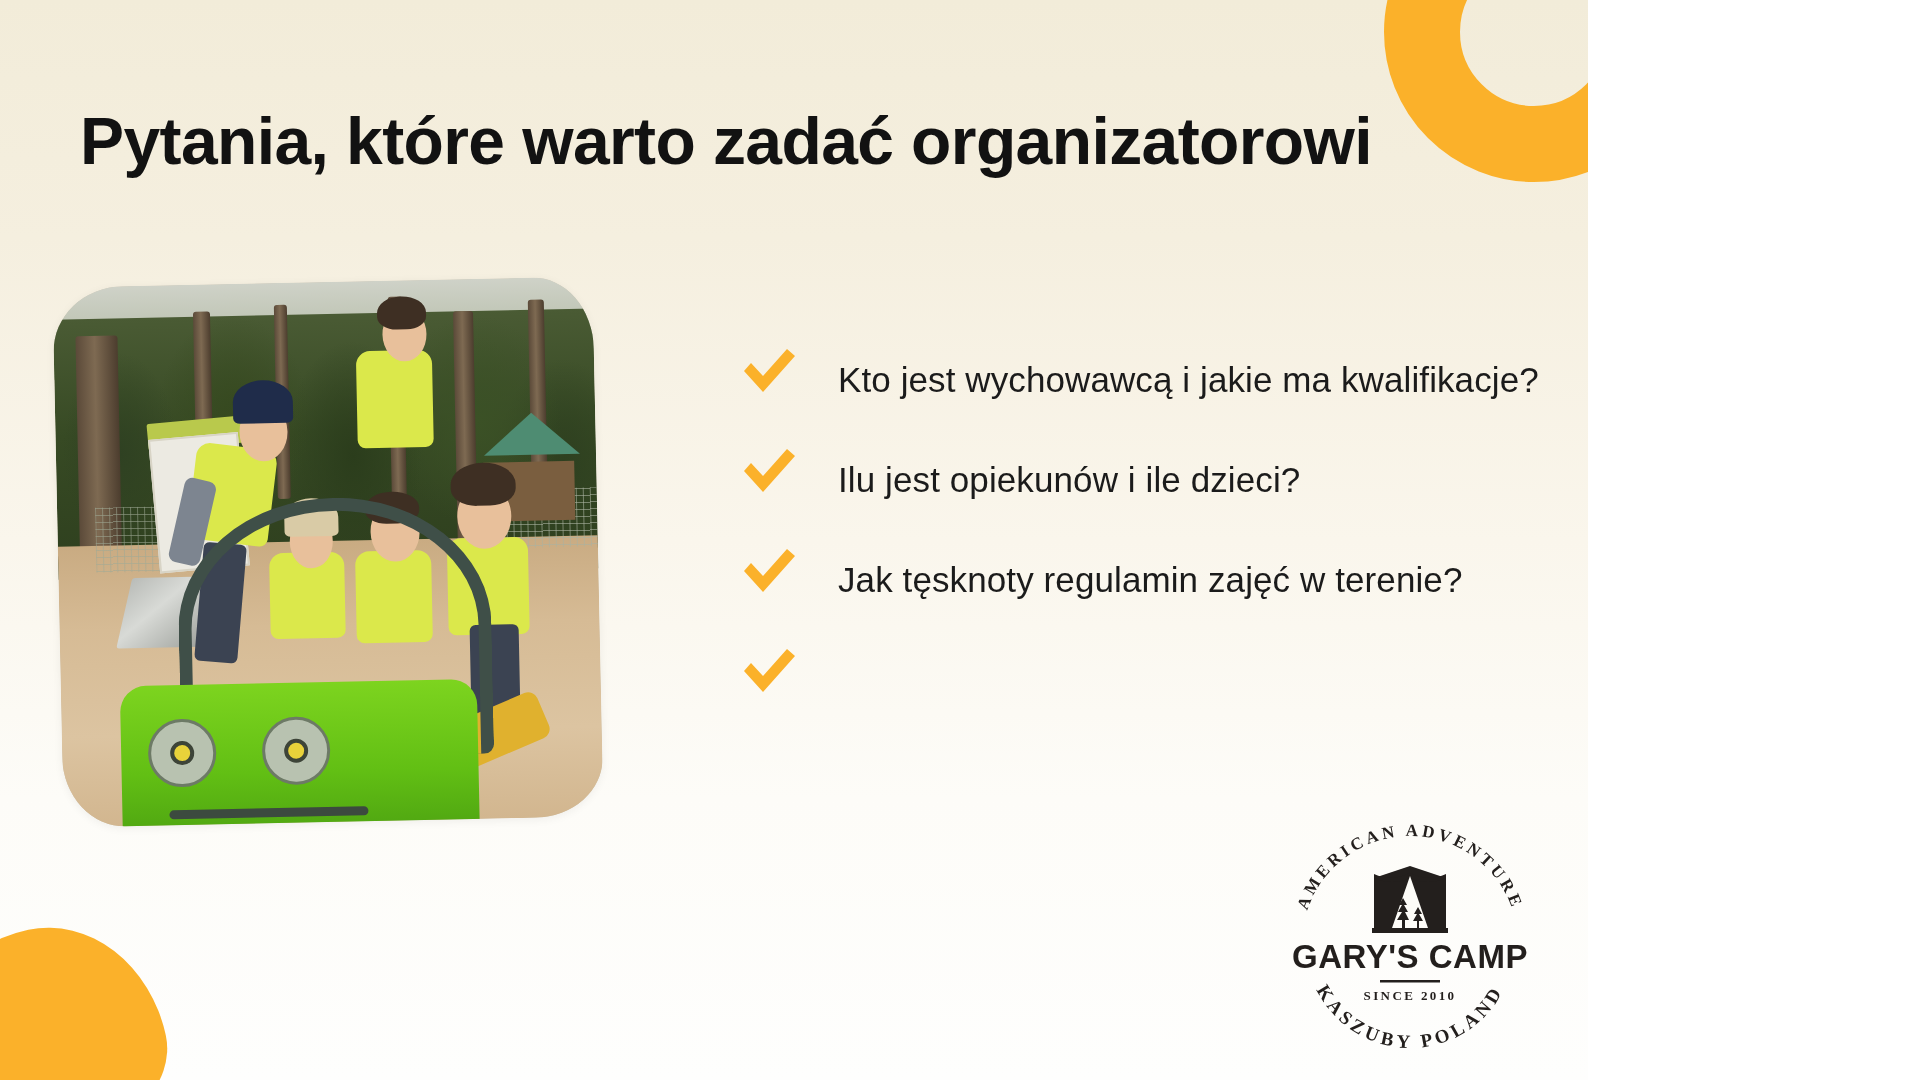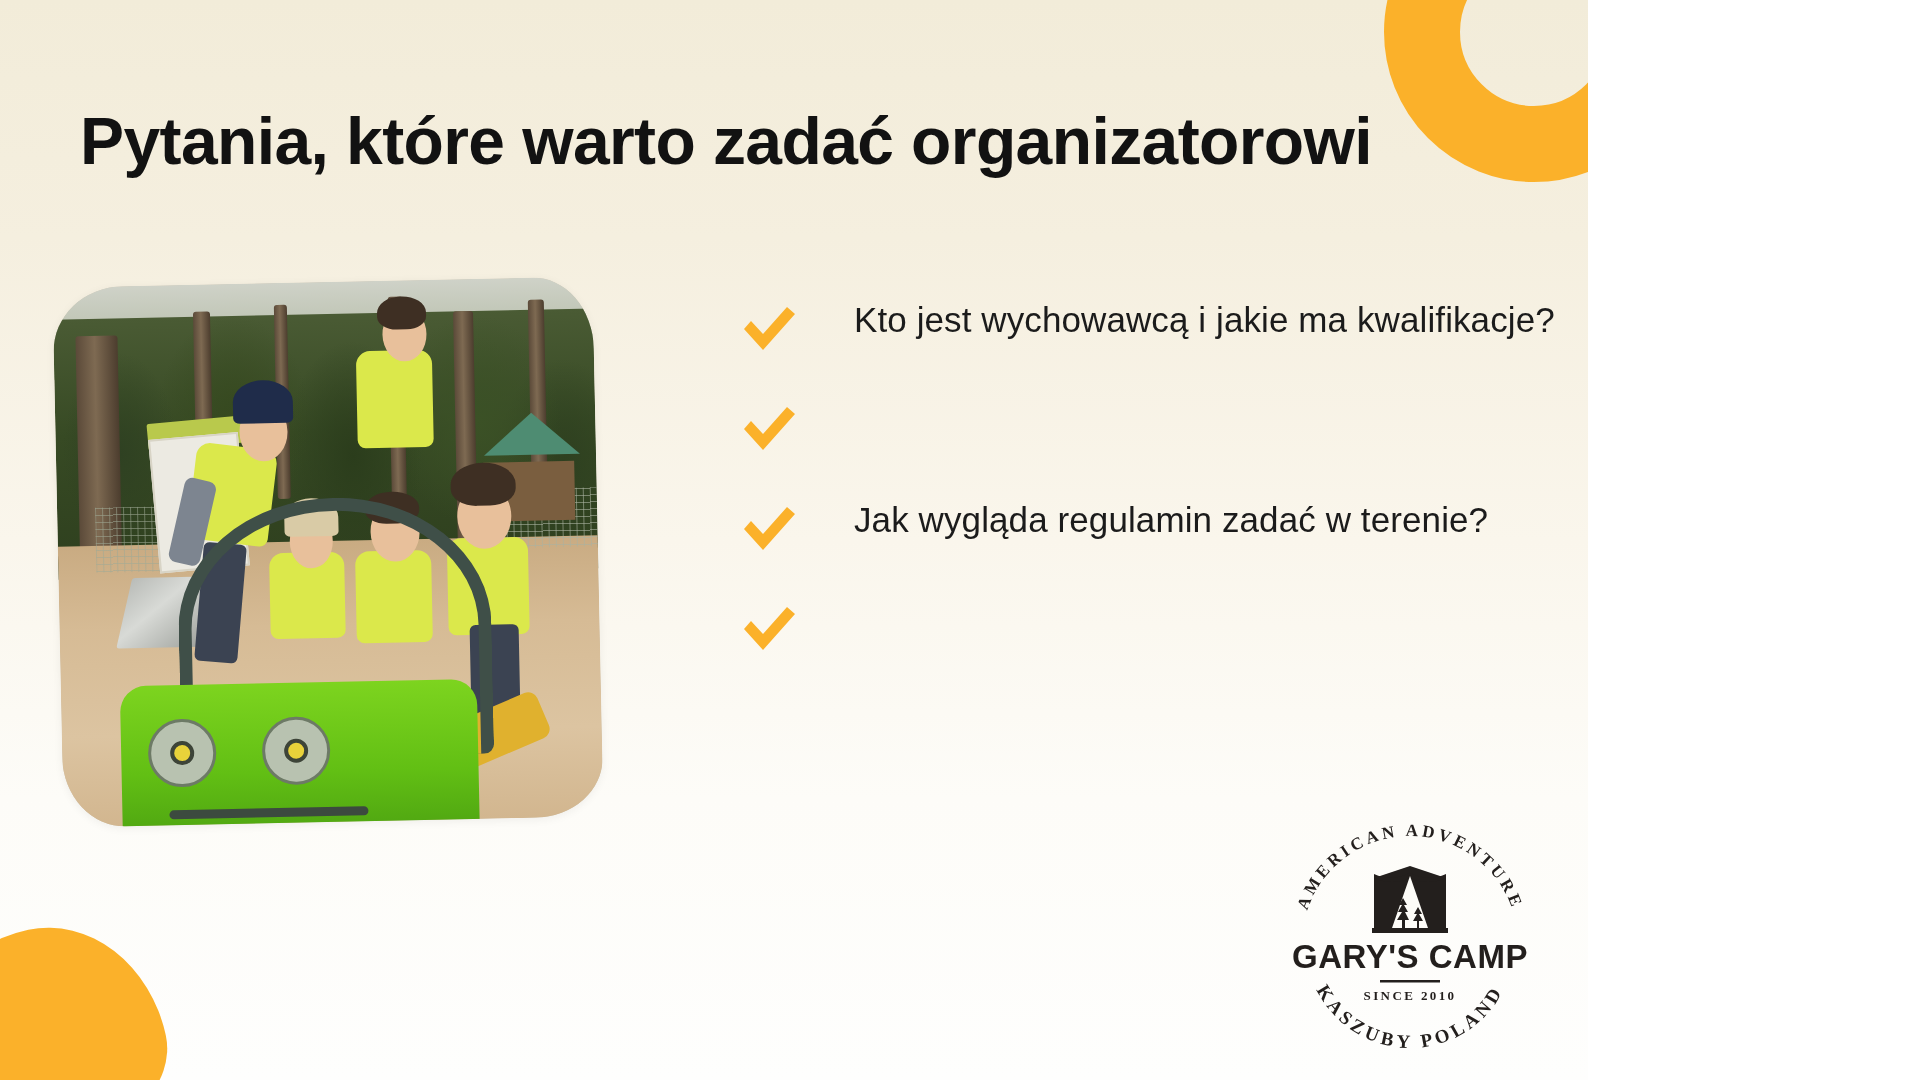--- a/index.html
+++ b/index.html
@@ -223,22 +223,22 @@
 
   
   .checklist {
     position: absolute;
     left: 740px;
     top: 300px;
     width: 1060px;
   }
   .check-row {
     display: flex;
-    align-items: flex-start;
-    gap: 56px;
+    align-items: flex-end;
+    gap: 40px;
     height: 100px;
   }
   .check-icon {
     flex: 0 0 auto;
     width: 58px;
     height: 58px;
     display: block;
   }
   .check-label {
     font-size: 35px;
@@ -330,28 +330,29 @@
       <svg class="check-icon" viewBox="0 0 58 58">
         <path d="M4 29 L11 21 L23 34 L47 7 L55 14 L23 50 Z" fill="#fbb12a"></path>
       </svg>
       <span class="check-label">Kto jest wychowawcą i jakie ma kwalifikacje?</span>
     </li>
 
     <li class="check-row">
       <svg class="check-icon" viewBox="0 0 58 58">
         <path d="M4 29 L11 21 L23 34 L47 7 L55 14 L23 50 Z" fill="#fbb12a"></path>
       </svg>
+      <span class="check-label">Ilu jest opiekunów i ile dzieci?</span>
     </li>
 
 
     <li class="check-row">
       <svg class="check-icon" viewBox="0 0 58 58">
         <path d="M4 29 L11 21 L23 34 L47 7 L55 14 L23 50 Z" fill="#fbb12a"></path>
       </svg>
-      <span class="check-label">Jak wygląda regulamin zadać w terenie?</span>
+      <span class="check-label">Jak tęsknoty regulamin zajęć w terenie?</span>
     </li>
 
     <li class="check-row">
       <svg class="check-icon" viewBox="0 0 58 58">
         <path d="M4 29 L11 21 L23 34 L47 7 L55 14 L23 50 Z" fill="#fbb12a"></path>
       </svg>
     </li>
 
   </ul>
 

